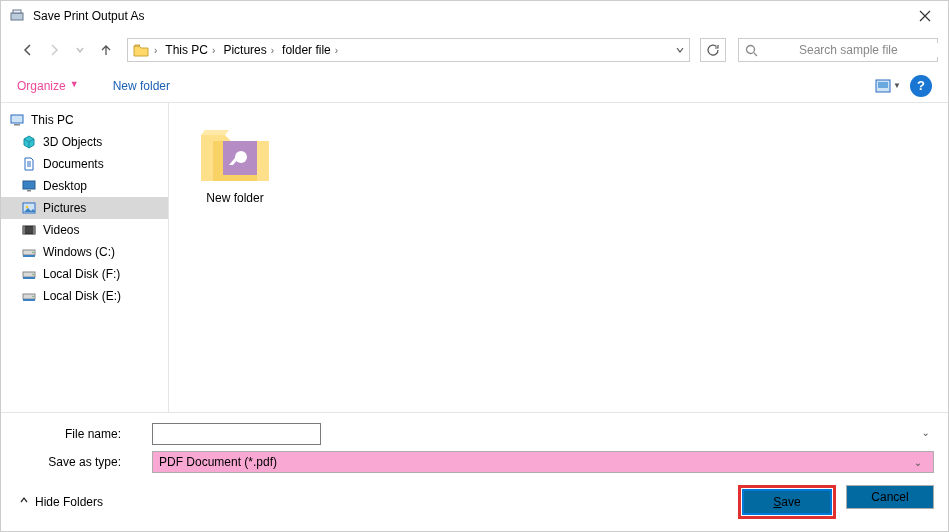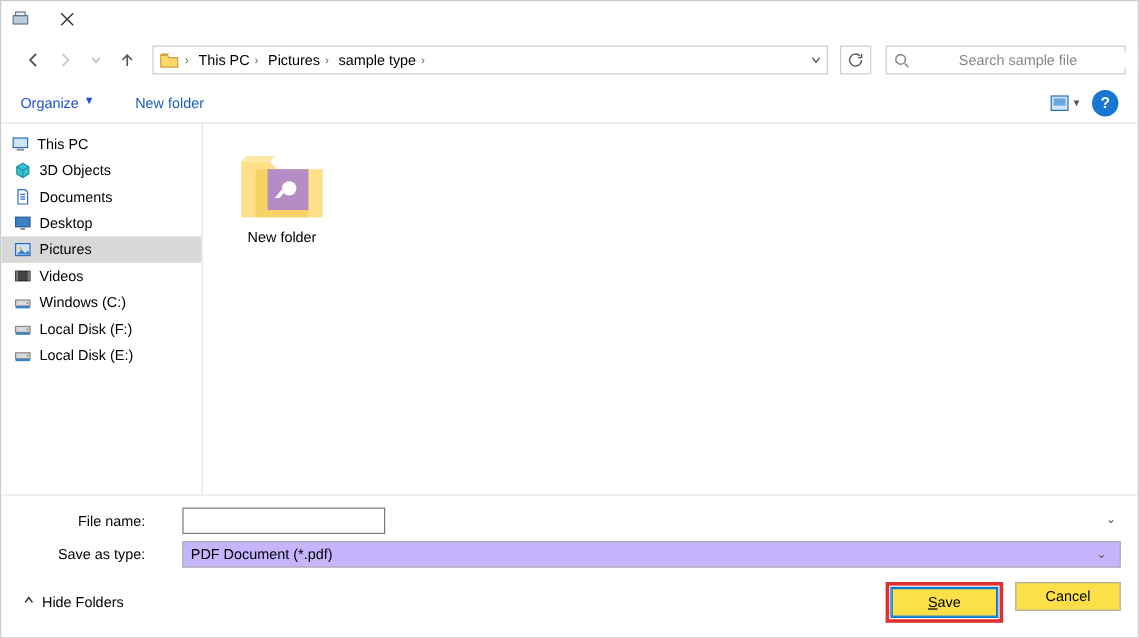--- a/index.html
+++ b/index.html
@@ -15,66 +15,67 @@
 .breadcrumb .foldericon { width: 22px; height: 22px; display:flex; align-items:center; justify-content:center; }
 .breadcrumb .crumb { padding: 0 2px 0 6px; cursor: pointer; height:100%; display:flex; align-items:center; }
 .breadcrumb .sep { padding: 0 2px; color:#666; font-size:10px; }
 .breadcrumb .bc-dd { width: 20px; display:flex; align-items:center; justify-content:center; border-left:1px solid transparent; height:100%; margin-left:auto; color:#666; }
 .refresh { width: 26px; height: 24px; border:1px solid #ccc; display:flex; align-items:center; justify-content:center; }
 .searchbox { width: 200px; height: 24px; border:1px solid #ccc; display:flex; align-items:center; padding: 0 6px; margin-left:8px; color:#888; }
 .searchbox .sicon { margin-right: 6px; color:#777; }
 .searchbox input { border:none; outline:none; flex:1; font-size:12px; color:#333;margin-left:35px; }
 .searchbox input::placeholder { color:#888; }
 .toolbar { height: 34px; border-bottom:1px solid #e5e5e5; display:flex; align-items:center; padding: 0 16px; }
-.toolbar .org { color:#1d4ed8; display:flex; gap:4px; cursor:pointer; }
+.toolbar .org { color:#ec4899; display:flex; gap:4px; cursor:pointer; }
 .toolbar .org .dd { font-size:9px; }
 .toolbar .newf { color:#1a5fb4; margin-left: 34px; cursor:pointer; }
 .toolbar .right { margin-left:auto; display:flex; align-items:center; gap:6px; }
 .viewbtn { width: 32px; height: 22px; display:flex; align-items:center; justify-content:center; cursor:pointer; gap:2px; border:1px solid transparent; }
 .helpbtn { width: 22px; height: 22px; background:#1976d2; border-radius:50%; color:#fff; display:flex; align-items:center; justify-content:center; font-weight:bold; font-size:13px; }
 .mainarea { flex:1; display:flex; min-height:0; }
 .tree { width: 168px; border-right: 1px solid #e5e5e5; overflow-y:auto; padding: 6px 0; position:relative; }
 .tree::-webkit-scrollbar { width: 16px; }
 .tree::-webkit-scrollbar-thumb { background:#ccc; }
-.treeitem { height: 22px; display:flex; align-items:center; padding-left: 10px; gap: 6px; cursor:pointer; white-space:nowrap; }
+.treeitem { height: 22px; display:flex; align-items:center; padding-left: 20px; gap: 6px; cursor:pointer; white-space:nowrap; }
 .treeitem.root { padding-left: 8px; }
 .treeitem.selected { background:#d8d8d8; }
 .treeitem .ticon { width:16px; height:16px; display:flex; align-items:center; justify-content:center; flex-shrink:0; }
 .content { flex:1; padding: 14px 18px; display:flex; align-content:flex-start; flex-wrap:wrap; gap: 12px; overflow:auto; }
 .folderitem { width: 96px; display:flex; flex-direction:column; align-items:center; cursor:pointer; }
 .folderitem .foldicon { width: 80px; height: 70px; position:relative; }
 .folderitem .lbl { text-align:center; margin-top:4px; }
 .bottom { border-top:1px solid #e5e5e5; padding: 10px 14px 8px 14px; }
 .formrow { display:flex; align-items:center; margin-bottom: 6px; gap: 25px; }
 .formrow label { width: 112px; text-align:right; padding-right: 6px; }
 .formrow .combo, .formrow input.filename { flex:1; height: 22px; border:1px solid #7a7a7a; padding: 0 6px; background:#fff; }
-.formrow .combo { display:flex; align-items:center; justify-content:space-between; background:#c4b5fd; border:1px solid #adadad; cursor:pointer; }
+.formrow .combo { display:flex; align-items:center; justify-content:space-between; background:#f9a8d4; border:1px solid #adadad; cursor:pointer; }
 .formrow input.filename { outline:none; }
 .formrow .cdd { width:18px; text-align:center; color:#555; font-size:10px; }
 .fncombo { position:relative; flex:1; }
 .fncombo .cdd2 { position:absolute; right:4px; top:4px; color:#555; font-size:10px; pointer-events:none; }
 .actions { display:flex; align-items:center; padding: 6px 0 4px 0; }
 .hidef { display:flex; gap:6px; cursor:pointer; padding-left:4px; }
 .actions .btns { margin-left:auto; display:flex; gap:10px; }
-button.winbtn { width: 88px; height: 24px; background:#fde047; border:1px solid #adadad; cursor:pointer; font-size:12px; }
+button.winbtn { width: 88px; height: 24px; background:#0369a1; border:1px solid #adadad; cursor:pointer; font-size:12px; }
 button.winbtn.primary { border:1px solid #0078d7; outline:1px solid #0078d7; }
 .saveHighlight { border: 3px solid #e03030; padding: 2px; display:inline-flex; }
 svg { display:block; }
 .underline-first::first-letter { text-decoration: underline; }
 </style>
 </head>
 <body>
 
 <div class="titlebar">
   <span class="app-icon">
     <svg width="16" height="16" viewBox="0 0 16 16">
         <rect x="2" y="5" width="12" height="7" fill="#bcd" stroke="#678"></rect>
         <rect x="4" y="2" width="8" height="3" fill="#eef" stroke="#678"></rect>
       </svg>
   </span>
+  <span class="title">Save Print Output As</span>
   <div class="close">
     <svg width="12" height="12" viewBox="0 0 12 12">
         <path d="M1 1 L11 11 M11 1 L1 11" stroke="#333" stroke-width="1.2"></path>
       </svg>
   </div>
 </div>
 
 <div class="navrow">
   <div class="navbtn">
       <svg width="16" height="16" viewBox="0 0 16 16">
@@ -102,21 +103,21 @@
       <svg width="18" height="18" viewBox="0 0 18 18">
           <path d="M2 5 h5 l2 2 h7 v8 h-14 z" fill="#ffd869" stroke="#caa43a"></path>
           <path d="M2 5 h5 l1 -1 h-5 z" fill="#ffe9a8" stroke="#caa43a"></path>
         </svg>
     </span>
     <span class="sep">›</span>
     <span class="crumb">This PC</span>
     <span class="sep">›</span>
     <span class="crumb">Pictures</span>
     <span class="sep">›</span>
-    <span class="crumb">sample type</span>
+    <span class="crumb">folder file</span>
     <span class="sep">›</span>
     <span class="bc-dd">
         <svg width="10" height="10" viewBox="0 0 10 10">
           <path d="M2 3 L5 7 L8 3" stroke="#555" stroke-width="1.2" fill="none"></path>
         </svg>
       </span>
   </div>
 
   <div class="refresh">
     <svg width="14" height="14" viewBox="0 0 14 14">

